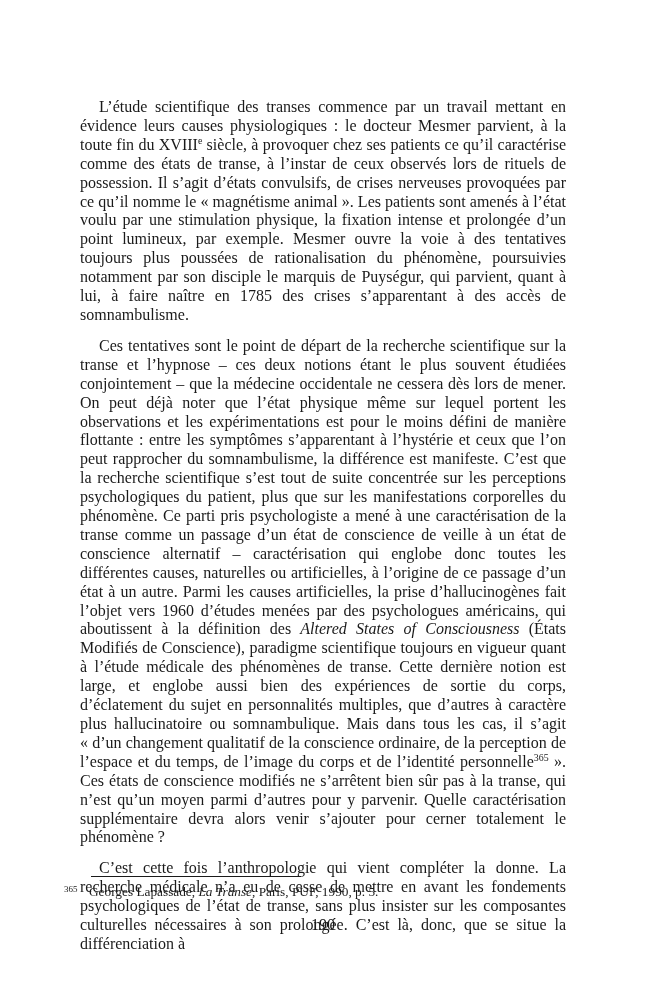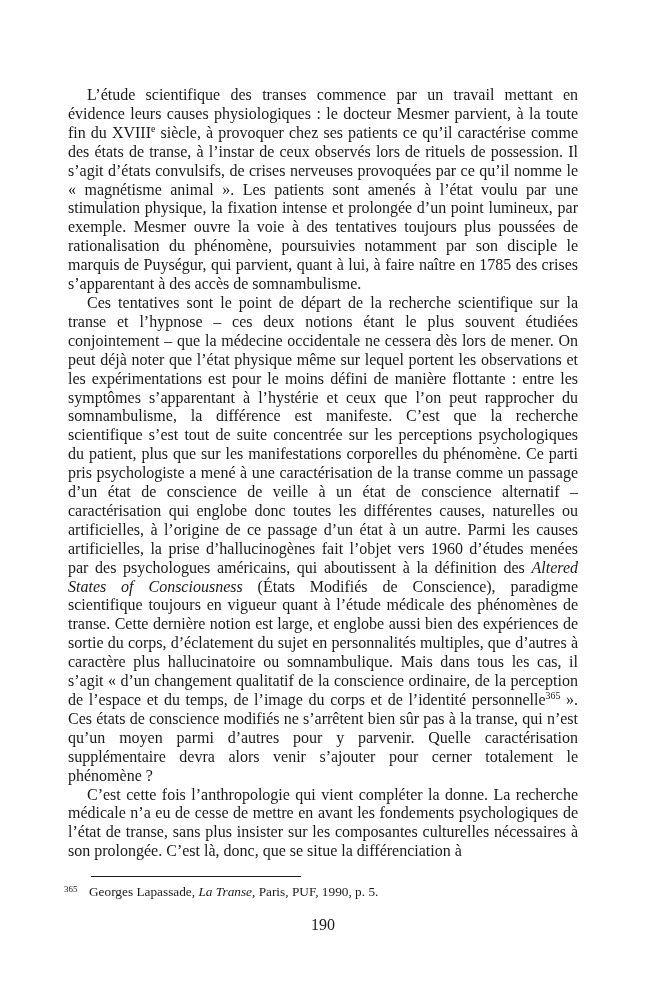--- a/index.html
+++ b/index.html
@@ -21,21 +21,21 @@
     left: 68px;
     top: 86px;
     width: 510px;
     font-size: 16px;
     line-height: 18.9px;
     text-align: justify;
     text-justify: inter-word;
     hyphens: none;
   }
   .para {
-    margin: 0;
+    margin: 12px;
     padding: 0;
     text-indent: 19px;
   }
   .italic {
     font-style: italic;
   }
   .body-text sup {
     font-size: 0.62em;
     line-height: 0;
     vertical-align: super;

